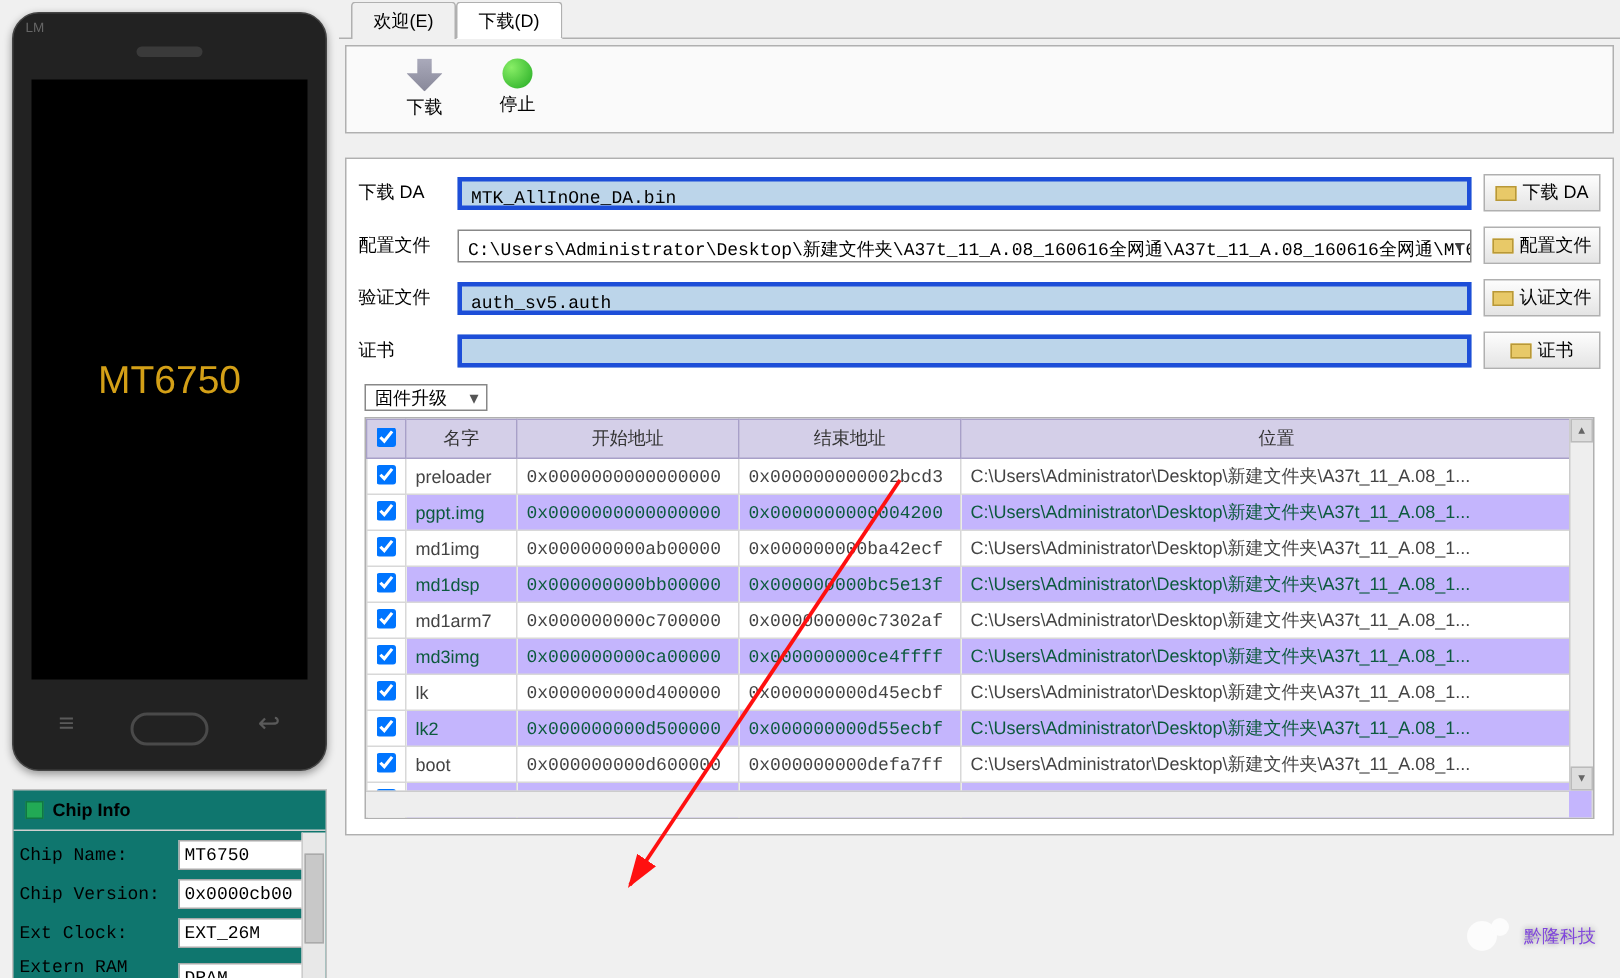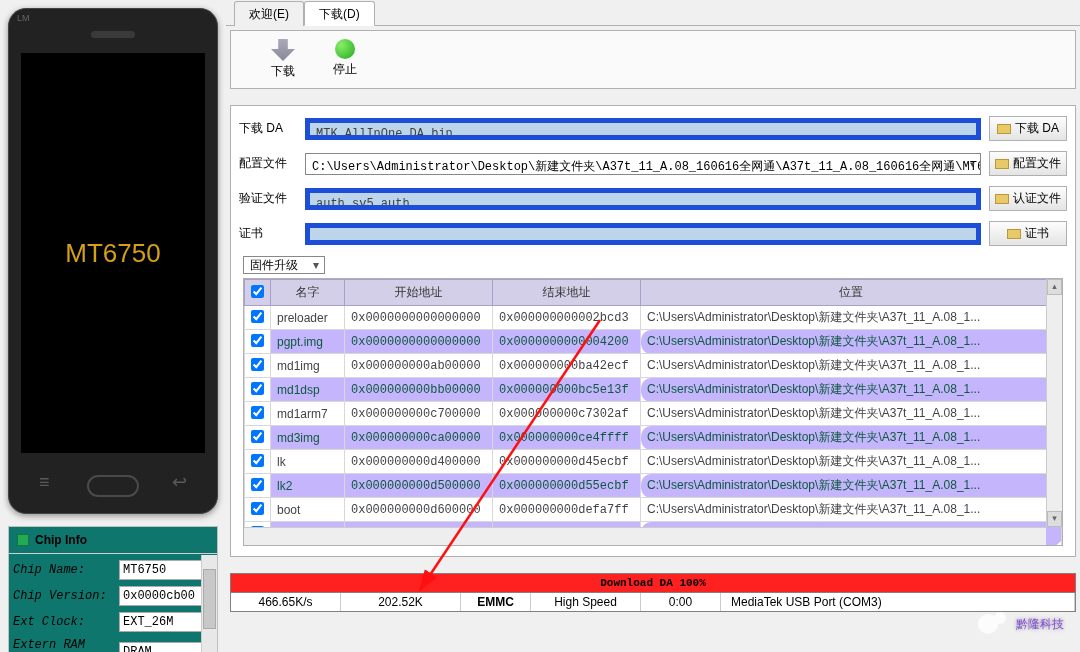--- a/index.html
+++ b/index.html
@@ -14,59 +14,59 @@
 .phone-btn { position: absolute; bottom: 16px; }
 .phone-btn.home { left: 50%; transform: translateX(-50%); width: 52px; height: 22px; border: 2px solid #4a4a4a; border-radius: 11px; }
 .phone-btn.menu2 { left: 30px; bottom: 20px; color:#5a5a5a; font-size:18px;}
 .phone-btn.recent { right: 30px; bottom: 20px; color:#5a5a5a; font-size:18px;}
 
 .chip-panel { margin-top: 12px; width: 210px; border: 1px solid #c0c0c0; background: #0f766e; position: relative; }
 .chip-title { padding: 6px 8px; border-bottom: 1px solid #d0d0d0; display: flex; align-items: center; gap: 6px; font-family: "Courier New", monospace; font-weight: bold;}
 .chip-title .ic { width: 12px; height: 12px; background: #2a5; display: inline-block; border: 1px solid #174; }
 .chip-body { padding: 6px 4px; }
 .chip-row { display: flex; align-items: center; margin-bottom: 6px; gap: 4px; }
-.chip-row label { width: 102px; font-family: "Courier New", monospace; font-style: italic; }
+.chip-row label { width: 102px; font-family: "Courier New", monospace; }
 .chip-row input { flex: 1; border: 1px solid #aaa; padding: 2px 3px; font-family: "Courier New", monospace; background: #fff; min-width:0; width:80px; }
 .chip-scroll { position: absolute; right: 0; top: 28px; bottom: 0; width: 16px; background: #e8e8e8; border-left: 1px solid #ccc; }
 .chip-scroll .thumb { position: absolute; top: 14px; left: 1px; right: 1px; height: 60px; background: #c8c8c8; border: 1px solid #aaa; }
 .emmc-row { padding: 4px 8px; font-family: "Courier New", monospace; font-weight: bold; display:flex; align-items:center; gap:6px;}
 .emmc-row .gear { display:inline-block; width:12px; height:12px; border:2px dotted #666; border-radius:50%; }
 
 .right-pane { position: absolute; left: 226px; top: 0; right: 0; bottom: 0; }
 .tabs { display: flex; height: 26px; border-bottom: 1px solid #b0b0b0; padding-left: 8px; }
 .tab { padding: 4px 14px; border: 1px solid #b0b0b0; border-bottom: none; background: #f0f0f0; margin-right: 0px; border-radius: 3px 3px 0 0; position: relative; top: 1px; }
 .tab.active { background: #fff; border-bottom: 1px solid #fff; }
 
 .toolbar { display: flex; gap: 38px; padding: 8px 40px; border: 1px solid #b0b0b0; margin: 4px; background: #fafafa; }
 .tool-btn { display: flex; flex-direction: column; align-items: center; gap: 2px; cursor: pointer; }
 .tool-btn .ico-dl { width: 24px; height: 22px; background: linear-gradient(#aab, #889); clip-path: polygon(30% 0, 70% 0, 70% 45%, 100% 45%, 50% 100%, 0 45%, 30% 45%); }
 .tool-btn .ico-stop { width: 20px; height: 20px; border-radius: 50%; background: radial-gradient(circle at 30% 30%, #8e6, #2a2); }
 
 .file-rows { border: 1px solid #b0b0b0; margin: 16px 4px; padding: 10px 8px; background: #fff; }
 .frow { display: flex; align-items: center; margin-bottom: 10px; gap: 8px; }
 .frow label { width: 58px; }
-.frow .pathbox { flex: 1; background: #bcd5ea; border: 5px solid #1d4ed8; padding: 4px 6px; color: #404040; font-family: "Courier New", monospace; overflow: hidden; white-space: nowrap; height: 22px; }
+.frow .pathbox { flex: 1; background: #bcd5ea; border: 3px solid #1d4ed8; padding: 4px 6px; color: #000000; font-family: "Courier New", monospace; overflow: hidden; white-space: nowrap; height: 22px; }
 .frow .pathbox.combo { background: #fff; border: 1px solid #888; color: #000; padding-right: 18px; position:relative;}
 .frow .pathbox.combo::after { content:"▾"; position:absolute; right:4px; top:3px; color:#444;}
 .frow .btn { width: 78px; border: 1px solid #b0b0b0; background: linear-gradient(#fdfdfd, #e4e4e4); padding: 3px 4px; display: flex; align-items: center; gap: 4px; justify-content: center; }
 .frow .btn .folder { width: 14px; height: 10px; background: #e8c968; border: 1px solid #b89838; display: inline-block; }
 
 .mode-row { display: flex; margin: 8px 4px 4px; }
 .mode-row select { border: 1px solid #888; padding: 1px 26px 1px 6px; background: #fff; appearance: none; position: relative; }
 .mode-row .sel-wrap { position: relative; }
 .mode-row .sel-wrap::after { content: "▾"; position: absolute; right: 6px; top: 2px; pointer-events: none; color: #555; }
 
 .grid-wrap { margin: 0 4px; border: 1px solid #b0b0b0; position: relative; height: 268px; overflow: hidden; background:#fff;}
 table.grid { width: 100%; border-collapse: collapse; }
 table.grid th { background: #d4cfe8; border: 1px solid #a8a0c8; padding: 4px 6px; font-weight: normal; color: #333; }
 table.grid td { border: 1px solid #d8d8d8; padding: 3px 6px; color: #444; white-space: nowrap; overflow: hidden; }
 table.grid th.chk, table.grid td.chk { width: 24px; text-align: center; }
 table.grid td.nm { width: 74px; }
 table.grid td.addr { width: 148px; font-family: "Courier New", monospace; }
-table.grid td.loc { max-width: 300px; border-radius: 10px; }
+table.grid td.loc { max-width: 300px; }
 tr.green td { background: #c4b5fd; color: #0d5a3e; }
 tr.green td.chk { background: #fff; }
 .grid-scroll-v { position:absolute; right:0; top:0; bottom:18px; width:16px; background:#eee; border-left:1px solid #ccc;}
 .grid-scroll-v .up, .grid-scroll-v .dn { height:16px; background:#ddd; border:1px solid #bbb; text-align:center; line-height:12px; font-size:9px; color:#666;}
 .grid-scroll-v .dn { position:absolute; bottom:0; left:0; right:0;}
 .grid-scroll-h { position:absolute; left:0; right:16px; bottom:0; height:18px; background:#eee; border-top:1px solid #ccc;}
 
 .progress-area { margin: 6px 4px 0; }
 .progress-bar { height: 20px; background: #ff2020; border: 1px solid #808080; text-align: center; color: #000; font-family: "Courier New", monospace; font-size: 11px; line-height: 18px; font-weight:bold;}
 .status-line { display: flex; border: 1px solid #808080; border-top: none; background: #fff; font-family: "Courier New", monospace; }
@@ -276,31 +276,20 @@
           </tbody>
       </table>
       <div class="grid-scroll-v">
           <div class="up">▴</div>
           <div class="dn">▾</div>
         </div>
       <div class="grid-scroll-h"></div>
     </div>
   </div>
 
-  <div class="progress-area">
-    <div class="progress-bar">Download DA 100%</div>
-    <div class="status-line">
-      <span style="flex:0 0 110px; text-align:center;">466.65K/s</span>
-      <span style="flex:0 0 120px; text-align:center;">202.52K</span>
-      <span class="emmc" style="flex:0 0 70px; text-align:center;">EMMC</span>
-      <span style="flex:0 0 110px; text-align:center;">High Speed</span>
-      <span style="flex:0 0 80px; text-align:center;">0:00</span>
-      <span style="flex:1;">MediaTek USB Port (COM3)</span>
-    </div>
-  </div>
 </div>
 
 <svg class="arrow" style="left:400px; top:310px;" width="220" height="300">
   <defs>
       <marker id="ah" markerWidth="10" markerHeight="10" refX="8" refY="3" orient="auto">
     <path d="M0,0 L9,3 L0,6 Z" fill="#ff1010"></path>
   </marker>
     </defs>
   <line x1="200" y1="10" x2="20" y2="280" stroke="#ff1010" stroke-width="2.5" marker-end="url(#ah)"></line>
 </svg>

